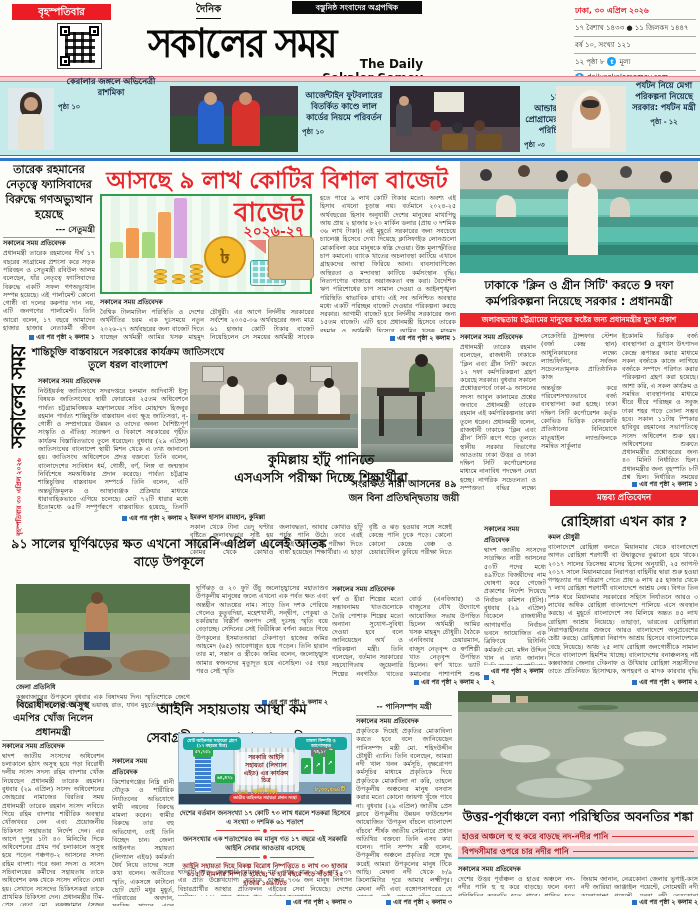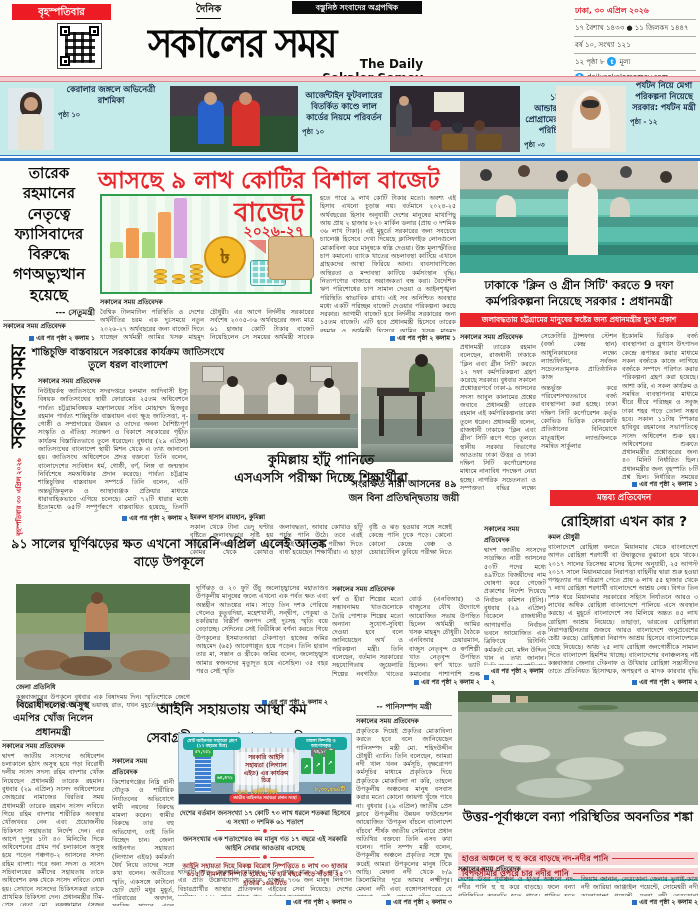--- a/index.html
+++ b/index.html
@@ -8,21 +8,21 @@
   #page { position:relative; width:700px; height:910px; background:#fcfcf9; margin:0 auto;
           overflow:hidden; color:#1a1a1a; }
   .abs { position:absolute; }
 
   
   .body-txt { font-size:6.3px; line-height:1.32; text-align:justify; color:#222; overflow:hidden; }
   .byline  { font-size:6.4px; font-weight:bold; color:#111; }
   .jump { font-size:6.2px; font-weight:bold; color:#111; display:flex; align-items:center; gap:2px; }
   .jump-ic { width:5px; height:5px; background:#2a6fc0; display:inline-block; flex:0 0 auto; }
   .hl { font-weight:bold; color:#0d0d0d; text-align:center; }
-  .hl-red { color:#e8262c; font-weight:bold; text-align:left; }
+  .hl-red { color:#e8262c; font-weight:bold; text-align:center; }
   .art { display:flex; flex-direction:column; }
   .art .grow { flex:1 1 auto; overflow:hidden; }
   .art .jump { align-self:flex-end; margin-top:1px; }
 
   
   .weekday-box { background:#ed1c24; color:#fff; font-weight:bold; font-size:10px;
                  display:flex; align-items:center; justify-content:center; }
   .qr { background:#fff; border:1px solid #444;
         background-image:
           repeating-linear-gradient(0deg, rgba(0,0,0,.85) 0 3px, transparent 3px 7px),
@@ -76,21 +76,21 @@
   .comment-box { background:#e8262c; color:#fff; font-weight:bold; font-size:8.6px;
                  display:flex; align-items:center; justify-content:center; }
   .cols2 { columns:2; column-gap:6px; }
   .cols3 { columns:3; column-gap:6px; }
   .vstrip { display:flex; flex-direction:column; align-items:center; justify-content:flex-start; gap:10px; }
   .vlogo { writing-mode:vertical-rl; transform:rotate(180deg); font-weight:900; font-size:20px;
            letter-spacing:-1px; color:#0a0a0a; white-space:nowrap; }
   .vdate { writing-mode:vertical-rl; transform:rotate(180deg); font-size:6.4px; color:#d01020;
            font-weight:bold; white-space:nowrap; }
   .pink-sub { background:#f8d3d6; display:flex; align-items:center; gap:4px; padding:0 4px;
-              font-size:8px; font-weight:bold; color:#9c0f14;margin-top:22px; }
+              font-size:8px; font-weight:bold; color:#9c0f14; }
   .pink-sub::after { content:""; flex:1; border-top:1.6px solid #d93036; }
   .dotline { display:flex; align-items:center; gap:3px; margin:2.5px 22%; }
   .dotline::before, .dotline::after { content:""; flex:1; border-top:1.7px solid #e03a3a; }
   .dot { width:4px; height:4px; background:#e03a3a; border-radius:50%; flex:0 0 auto; }
   .bullet { font-size:6.4px; font-weight:bold; color:#30302e; text-align:center; line-height:1.35; }
 
   
   .ig { background:linear-gradient(180deg,#cde7f5 0 68%, #7fa0b5 68% 86%, #2e4257 86%); border:1px solid #9ab6c6; }
   .ig-pill { position:absolute; background:#18a7a0; color:#fff; font-size:4.3px; font-weight:bold;
              border-radius:4px; padding:1px 3px; text-align:center; line-height:1.25; }
@@ -156,21 +156,21 @@
   </div>
   <div class="abs pink-band" style="left:0;top:76px;width:700px;height:6px;"></div>
 
   <div class="abs teaser-strip" style="left:0;top:82px;width:700px;height:74px;"></div>
 
   <div class="ph" style="left:8px;top:88px;width:46px;height:62px;background:linear-gradient(180deg,#dfe9ec 0 100%);">
     <div class="fig" style="left:12px;top:4px;width:22px;height:26px;background:#3a2e28;border-radius:50% 50% 40% 40%;"></div>
     <div class="fig" style="left:16px;top:9px;width:14px;height:14px;background:#caa183;border-radius:50%;"></div>
     <div class="fig" style="left:10px;top:26px;width:26px;height:36px;background:#e8e2d2;border-radius:6px 6px 0 0;"></div>
   </div>
-  <div class="abs" style="left:58px;top:84px;width:106px;">
+  <div class="abs" style="left:58px;top:76px;width:106px;">
     <div class="teaser-title">কেরালার জঙ্গলে অভিনেত্রী রাশমিকা</div>
     <div class="teaser-page" style="text-align:left;">পৃষ্ঠা ১০</div>
   </div>
 
   <div class="ph" style="left:170px;top:86px;width:128px;height:66px;background:linear-gradient(180deg,#433c46 0 46%,#2c5233 46%);">
     <div class="fig" style="left:28px;top:14px;width:26px;height:44px;background:#2761c9;border-radius:8px 8px 0 0;"></div>
     <div class="fig" style="left:34px;top:6px;width:13px;height:13px;background:#caa183;border-radius:50%;"></div>
     <div class="fig" style="left:62px;top:14px;width:28px;height:46px;background:#d8322c;border-radius:8px 8px 0 0;"></div>
     <div class="fig" style="left:69px;top:6px;width:13px;height:13px;background:#c89275;border-radius:50%;"></div>
   </div>
@@ -194,27 +194,27 @@
     <div class="teaser-page" style="text-align:left;">পৃষ্ঠা -৩</div>
   </div>
 
   <div class="ph" style="left:556px;top:86px;width:70px;height:66px;background:linear-gradient(180deg,#ece7dc 0 100%);">
     <div class="fig" style="left:16px;top:4px;width:38px;height:58px;background:#f4f1ea;border-radius:50% 50% 0 0;"></div>
     <div class="fig" style="left:24px;top:10px;width:21px;height:24px;background:#b98a66;border-radius:50%;"></div>
     <div class="fig" style="left:26px;top:14px;width:17px;height:8px;background:#2a2a2a;border-radius:40%;"></div>
   </div>
   <div class="abs" style="left:630px;top:80px;width:68px;">
     <div class="teaser-title">পর্যটন নিয়ে মেগা পরিকল্পনা নিয়েছে সরকার: পর্যটন মন্ত্রী</div>
-    <div class="teaser-page" style="text-align:left;">পৃষ্ঠা - ১২</div>
+    <div class="teaser-page" style="text-align:center;">পৃষ্ঠা - ১২</div>
   </div>
 
   <div class="abs blue-rule" style="left:0;top:155px;width:700px;"></div>
 
   <div class="abs art" style="left:3px;top:163px;width:92px;height:180px;">
-    <div class="hl" style="font-size:15px;line-height:1.35;">তারেক রহমানের নেতৃত্বে ফ্যাসিবাদের বিরুদ্ধে গণঅভ্যুত্থান হয়েছে</div>
+    <div class="hl" style="font-size:11px;line-height:1.35;">তারেক রহমানের নেতৃত্বে ফ্যাসিবাদের বিরুদ্ধে গণঅভ্যুত্থান হয়েছে</div>
     <div style="font-size:8px;font-weight:bold;text-align:right;margin:1px 0;">--- সেতুমন্ত্রী</div>
     <div class="byline" style="border-top:1px solid #999;">সকালের সময় প্রতিবেদক</div>
     <div class="body-txt grow">প্রধানমন্ত্রী তারেক রহমানের দীর্ঘ ১৭ বছরের সংগ্রামের প্রশংসা করে সড়ক পরিবহন ও সেতুমন্ত্রী রবিউল আলম বলেছেন, যাঁর নেতৃত্বে ফ্যাসিবাদের বিরুদ্ধে একটি সফল গণঅভ্যুত্থান সম্পন্ন হয়েছে। এই পার্লামেন্ট কোনো গোষ্ঠী বা দলের করুণার দান নয়, এটি জনগণের পার্লামেন্ট। তিনি আরো বলেন, ১৭ বছরে আমাদের হাজার হাজার নেতাকর্মী জীবন দিয়েছেন, ১ হাজার ৪০০ জন শহীদ হয়েছেন। আমরাও জীবন দেওয়ার জন্য প্রস্তুত ছিলাম। রাষ্ট্রপতির ভাষণের ওপর আনীত ধন্যবাদ প্রস্তাবের আলোচনায় অংশ নিয়ে মন্ত্রী বলেন, 'ফ্যাসিবাদ বিরোধী আন্দোলনে আমি ১৯টি মামলার শিকার হয়েছি, ৯ বার জেলে গিয়েছি এবং ৮৭ দিন</div>
     <div class="jump">
         <span class="jump-ic"></span>
         <span>এর পর পৃষ্ঠা ২ কলাম ১</span>
       </div>
   </div>
 
   <div class="abs hl-red" style="left:98px;top:162px;width:358px;font-size:23px;">আসছে ৯ লাখ কোটির বিশাল বাজেট</div>

